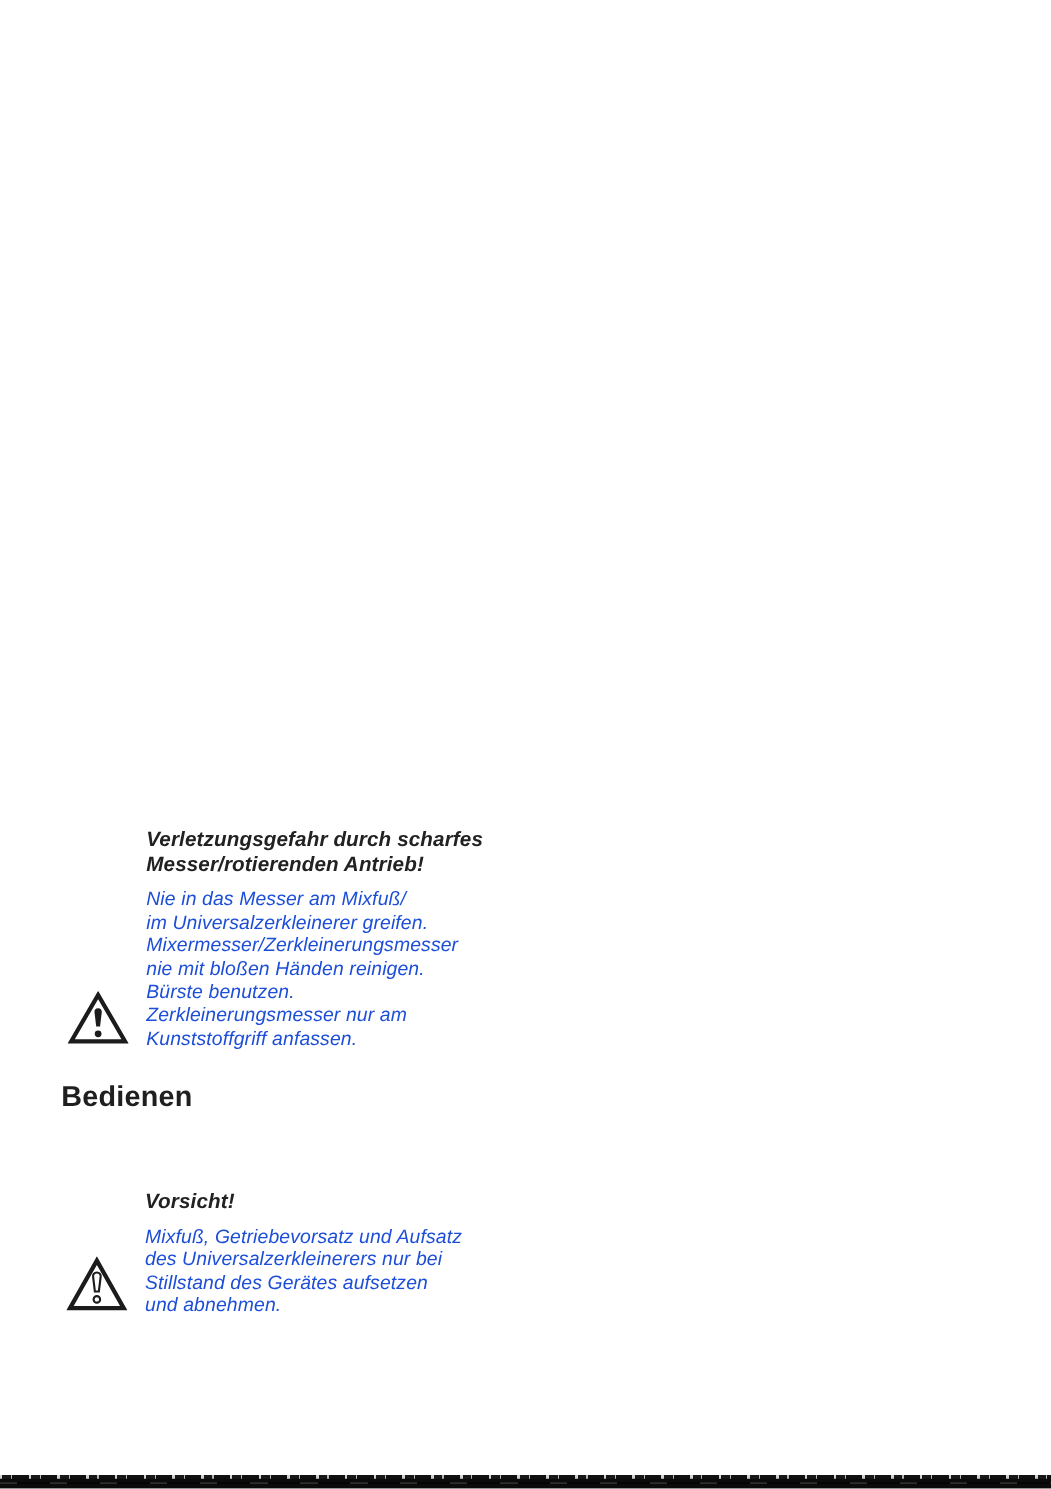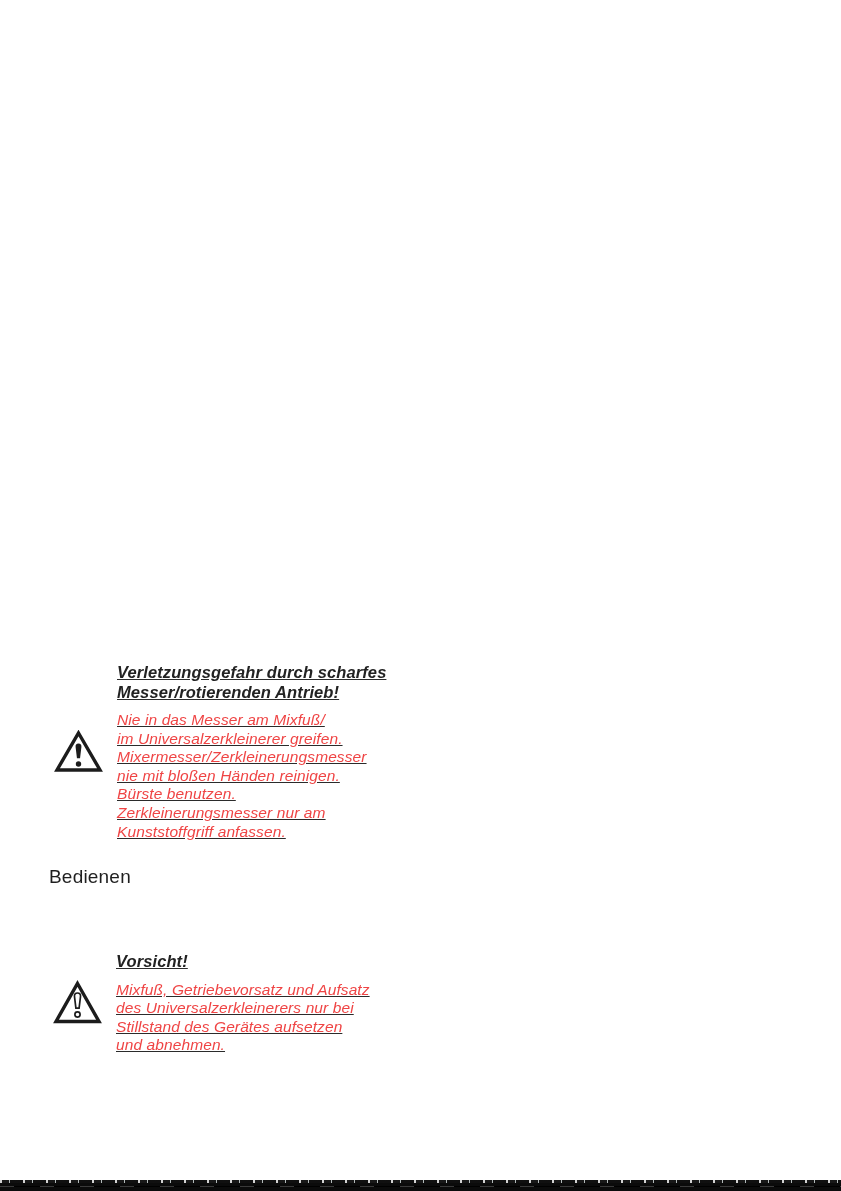--- a/index.html
+++ b/index.html
@@ -12,22 +12,21 @@
     width: 841px;
     height: 1191px;
     background: #ffffff;
     overflow: hidden;
     font-family: "Liberation Sans", sans-serif;
     color: #2b2b2b;
   }
   .warning-block {
     position: absolute;
     display: flex;
-    align-items: center;
-    text-decoration: underline;
+    align-items: flex-end;
   }
   .warning-icon {
     flex: 0 0 auto;
   }
   .warning-text {
     margin-left: 14px;
   }
   .warning-title {
     font-style: italic;
     font-weight: bold;
@@ -36,30 +35,30 @@
     color: #222222;
     white-space: pre-line;
     letter-spacing: 0.1px;
   }
   .warning-body {
     margin-top: 9px;
     font-style: italic;
     font-weight: normal;
     font-size: 15.5px;
     line-height: 18.6px;
-    color: #ef4444;
+    color: #1d4ed8;
     white-space: pre-line;
     letter-spacing: 0.1px;
   }
   .section-heading {
     position: absolute;
     left: 49px;
     top: 864px;
-    font-weight: normal;
-    font-size: 19px;
+    font-weight: bold;
+    font-size: 23px;
     line-height: 26px;
     color: #1f1f1f;
     letter-spacing: 0.2px;
   }
   
   .scan-bar {
     position: absolute;
     left: 0;
     bottom: 0;
     width: 841px;

